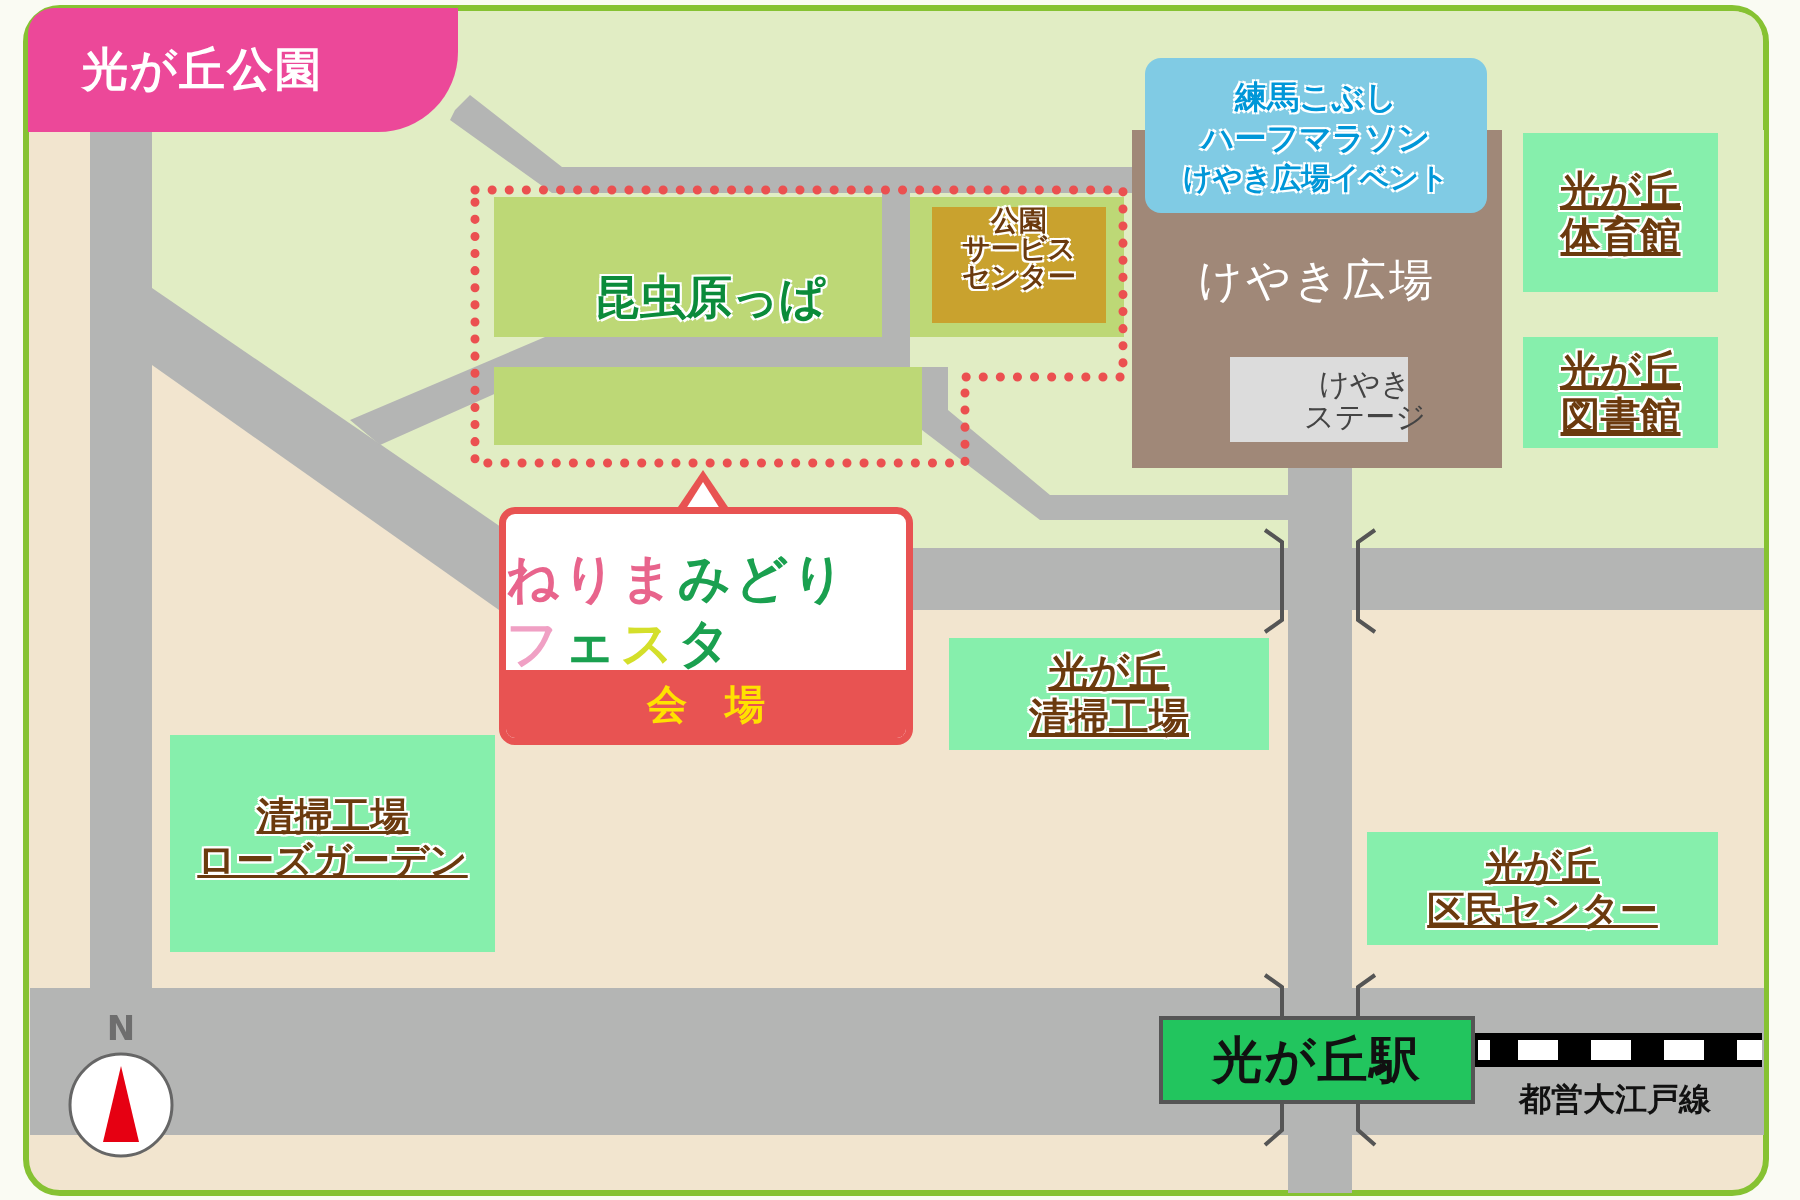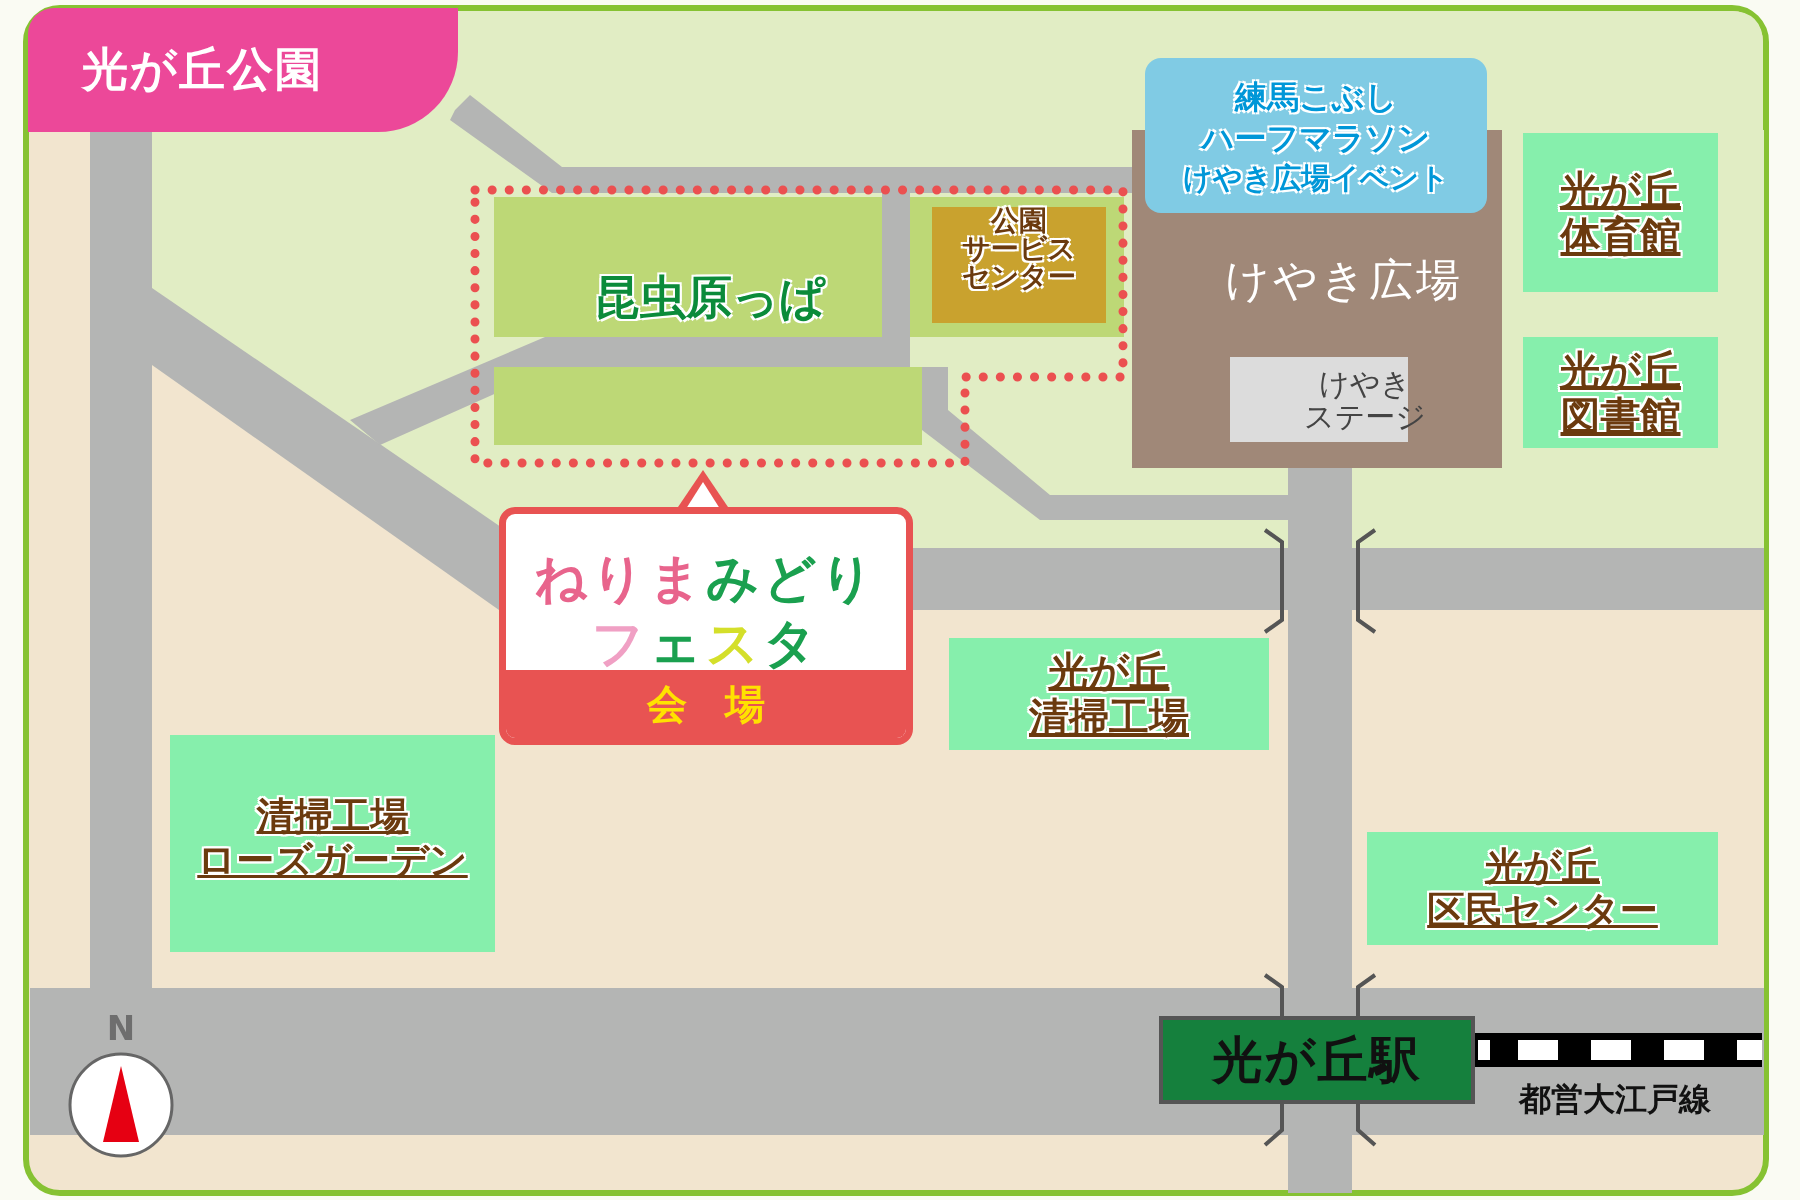--- a/index.html
+++ b/index.html
@@ -16,24 +16,24 @@
                font-size: 46px; font-weight: bold; display: flex; align-items: center;
                padding-left: 54px; box-sizing: border-box; letter-spacing: 2px; }
   .callout { position: absolute; left: 499px; top: 507px; width: 414px; height: 238px;
              border: 7px solid #e85352; border-radius: 16px; background: #fff;
              box-sizing: border-box; overflow: visible; }
   .callout .band { position: absolute; left: 0; right: 0; bottom: 0; height: 68px;
                    background: #e85352; border-radius: 0 0 9px 9px;
                    color: #ffe100; font-size: 40px; font-weight: bold;
                    display: flex; align-items: center; justify-content: center; letter-spacing: 38px;
                    padding-left: 38px; box-sizing: border-box; }
-  .fest { position: absolute; left: 0; right: 0; text-align: center; font-weight: bold;
+  .fest { position: absolute; left: 0; right: 0; text-align: left; font-weight: bold;
           font-size: 52px; letter-spacing: 4px; }
   .station { position: absolute; left: 1159px; top: 1016px; width: 316px; height: 88px;
-             background: #15803d; border: 4px solid #555; box-sizing: border-box;
+             background: #22c55e; border: 4px solid #555; box-sizing: border-box;
              display: flex; align-items: center; justify-content: center;
              font-size: 50px; font-weight: bold; color: #111; letter-spacing: 2px; }
   .rail-label { position: absolute; left: 1490px; top: 1078px; width: 250px; text-align: center;
                 font-size: 32px; font-weight: bold; color: #111; }
 </style>
 </head>
 <body>
 
 <svg id="map" viewBox="0 0 1800 1200" xmlns="http://www.w3.org/2000/svg">
 
@@ -128,21 +128,21 @@
   <span>センター</span>
 </div>
 
 <div class="lbl" style="left:1145px; top:62px; width:342px; height:150px; font-size:32px; color:#0097d8; line-height:1.3;
             text-shadow:-2px -2px 0 #fff,2px -2px 0 #fff,-2px 2px 0 #fff,2px 2px 0 #fff;">
   <span>練馬こぶし</span>
   <span>ハーフマラソン</span>
   <span style="font-size:29px;">けやき広場イベント</span>
 </div>
 
-<div class="lbl" style="left:1132px; top:245px; width:370px; height:70px; font-size:44px; color:#fff; font-weight:normal; letter-spacing:3px;margin-left:27px;">けやき広場</div>
+<div class="lbl" style="left:1132px; top:245px; width:370px; height:70px; font-size:44px; color:#fff; font-weight:normal; letter-spacing:3px;">けやき広場</div>
 
 <div class="lbl" style="left:1230px; top:357px; width:178px; height:85px; font-size:30px; color:#444; font-weight:normal; line-height:1.1;padding-left:46px;">
   <span>けやき</span>
   <span>ステージ</span>
 </div>
 
 <div class="lbl bldg" style="left:1523px; top:133px; width:195px; height:159px; font-size:40px;">
   <span>光が丘</span>
   <span>体育館</span>
 </div>

